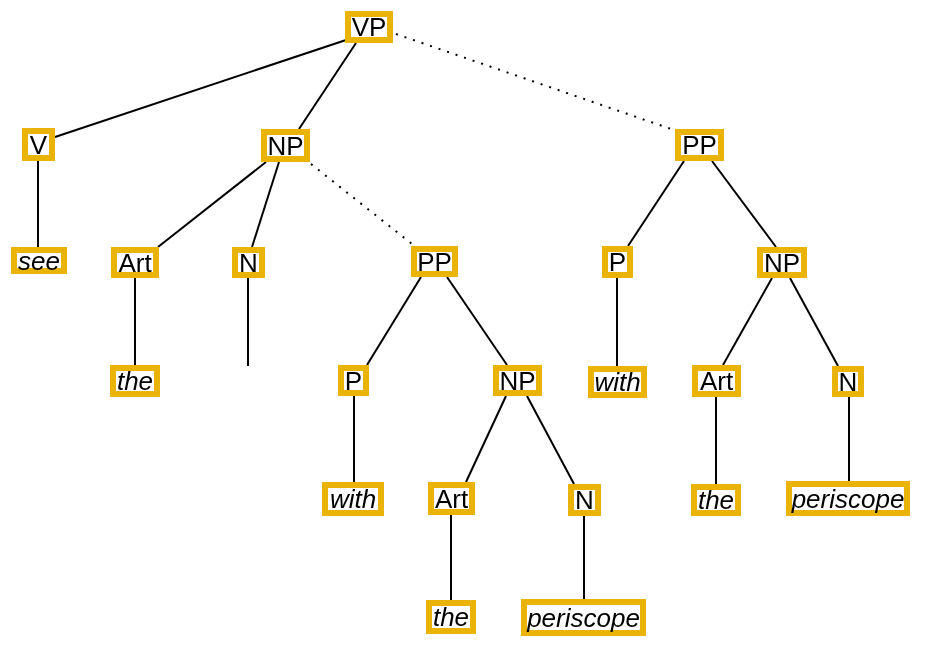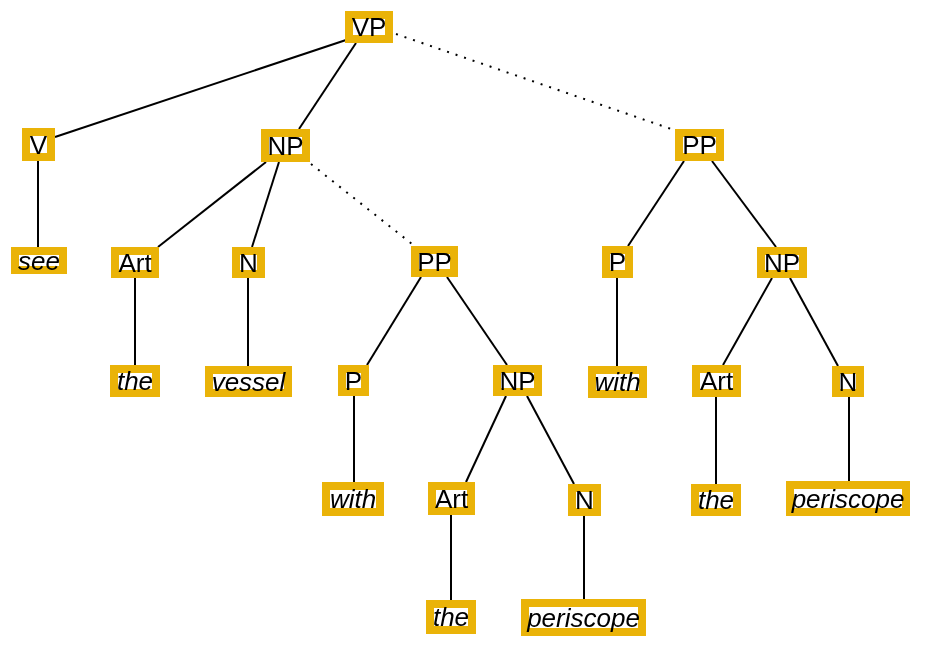--- a/index.html
+++ b/index.html
@@ -25,21 +25,21 @@
     stroke-width: 2;
     fill: none;
   }
   .edges-layer line.dotted {
     stroke-dasharray: 2 7;
     stroke-width: 2;
   }
   .node {
     position: absolute;
     box-sizing: border-box;
-    border: 8px solid #eab308;
+    border: 6px solid #eab308;
     background: #ffffff;
     color: #000000;
     display: flex;
     align-items: center;
     justify-content: center;
     font-size: 26px;
     line-height: 1;
     white-space: nowrap;
   }
   .terminal {
@@ -85,21 +85,20 @@
   <div class="node" style="left:675px;top:129px;width:49px;height:32px">PP</div>
 
   <div class="node terminal" style="left:11px;top:247px;width:56px;height:27px">see</div>
   <div class="node" style="left:111px;top:247px;width:48px;height:31px">Art</div>
   <div class="node" style="left:232px;top:247px;width:33px;height:31px">N</div>
   <div class="node" style="left:411px;top:246px;width:47px;height:31px">PP</div>
   <div class="node" style="left:602px;top:246px;width:31px;height:32px">P</div>
   <div class="node" style="left:757px;top:247px;width:50px;height:31px">NP</div>
 
   <div class="node terminal" style="left:110px;top:365px;width:50px;height:32px">the</div>
-  <div class="node terminal" style="left:205px;top:366px;width:87px;height:31px">vessel</div>
   <div class="node" style="left:338px;top:365px;width:31px;height:31px">P</div>
   <div class="node" style="left:493px;top:365px;width:49px;height:31px">NP</div>
   <div class="node terminal" style="left:588px;top:366px;width:59px;height:32px">with</div>
   <div class="node" style="left:692px;top:365px;width:49px;height:32px">Art</div>
   <div class="node" style="left:832px;top:366px;width:32px;height:31px">N</div>
 
   <div class="node terminal" style="left:322px;top:482px;width:62px;height:34px">with</div>
   <div class="node" style="left:428px;top:482px;width:47px;height:33px">Art</div>
   <div class="node" style="left:568px;top:484px;width:33px;height:32px">N</div>
   <div class="node terminal" style="left:691px;top:484px;width:50px;height:32px">the</div>

